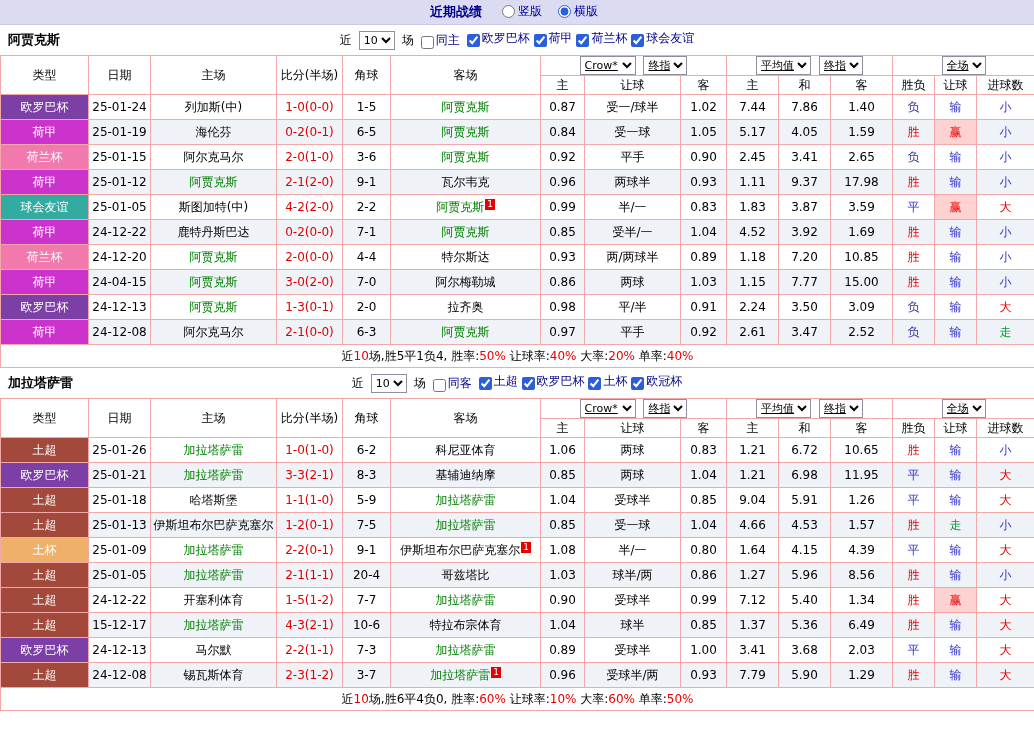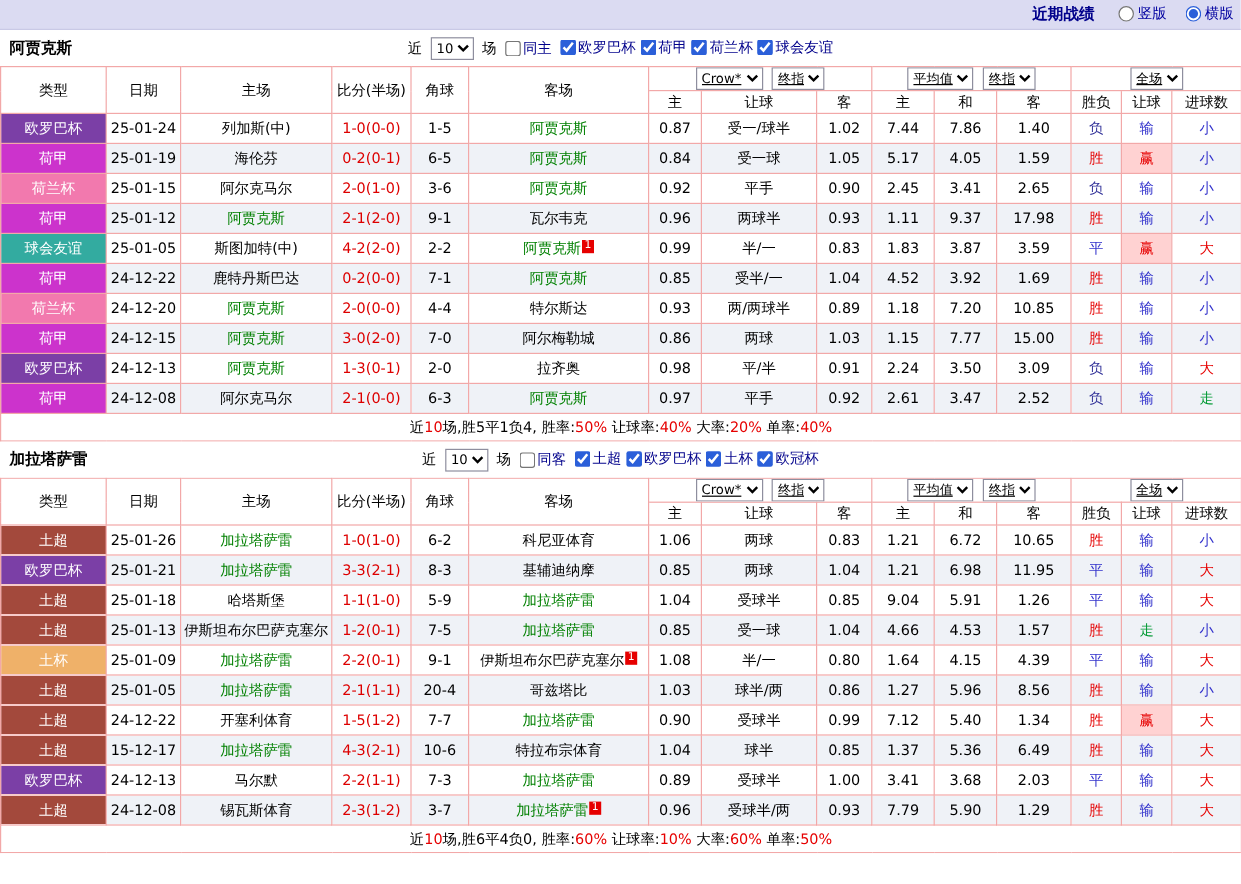--- a/index.html
+++ b/index.html
@@ -10,30 +10,30 @@
     color: #000;
     font-family: "DejaVu Sans", "Liberation Sans", sans-serif;
     font-size: 12px;
   }
   .topbar {
     height: 25px;
     background: #DBDBF2;
     border-bottom: 1px solid #C9C9E6;
     display: flex;
     align-items: center;
-    justify-content: flex-end;
+    justify-content: center;
     gap: 6px;
   }
   .topbar .title { color: #00008B; font-weight: bold; font-size: 13px; margin-right: 8px; }
   .radio-item { display: inline-flex; align-items: center; gap: 3px; color: #0000A0; margin: 0 6px; cursor: pointer; }
   input[type="checkbox"], input[type="radio"] { accent-color: #2B5FD9; width: 13px; height: 13px; margin: 0; }
   .section-head { position: relative; height: 30px; display: flex; align-items: center; background: #fff; }
   .section-title { position: absolute; left: 8px; font-size: 13px; font-weight: bold; color: #000; }
   .filter { margin: 0 auto; display: flex; align-items: center; gap: 7px; color: #000; }
-  .flt-item { display: inline-flex; align-items: center; gap: 2px; cursor: pointer; }
+  .flt-item { display: inline-flex; align-items: flex-end; gap: 2px; cursor: pointer; }
   .flt-item span { color: #00008B; }
   .filter select, .sel-cell select {
     font-size: 11px; height: 19px; background: #fff; border: 1px solid #8E8E9E;
     font-family: "DejaVu Sans", "Liberation Sans", sans-serif;
   }
   table.grid { width: 1034px; border-collapse: collapse; table-layout: fixed; border: 1px solid #EC9B9B; }
   .grid th, .grid td {
     border: 1px solid #F2A8A8;
     text-align: center;
     vertical-align: middle;
@@ -283,21 +283,21 @@
     <td>1.18</td>
     <td>7.20</td>
     <td>10.85</td>
     <td style="color: rgb(230, 0, 0);">胜</td>
     <td style="color: rgb(51, 51, 204);">输</td>
     <td style="color: rgb(51, 51, 204);">小</td>
   </tr>
 
   <tr>
     <td class="c-type" style="background-color: rgb(204, 51, 204);">荷甲</td>
-    <td class="c-date">24-12-15</td>
+    <td class="c-date">24-04-15</td>
     <td class="c-team focus-team">阿贾克斯</td>
     <td class="c-score">3-0(2-0)</td>
     <td class="c-corner">7-0</td>
     <td class="c-team">阿尔梅勒城</td>
     <td>0.86</td>
     <td>两球</td>
     <td>1.03</td>
     <td>1.15</td>
     <td>7.77</td>
     <td>15.00</td>

